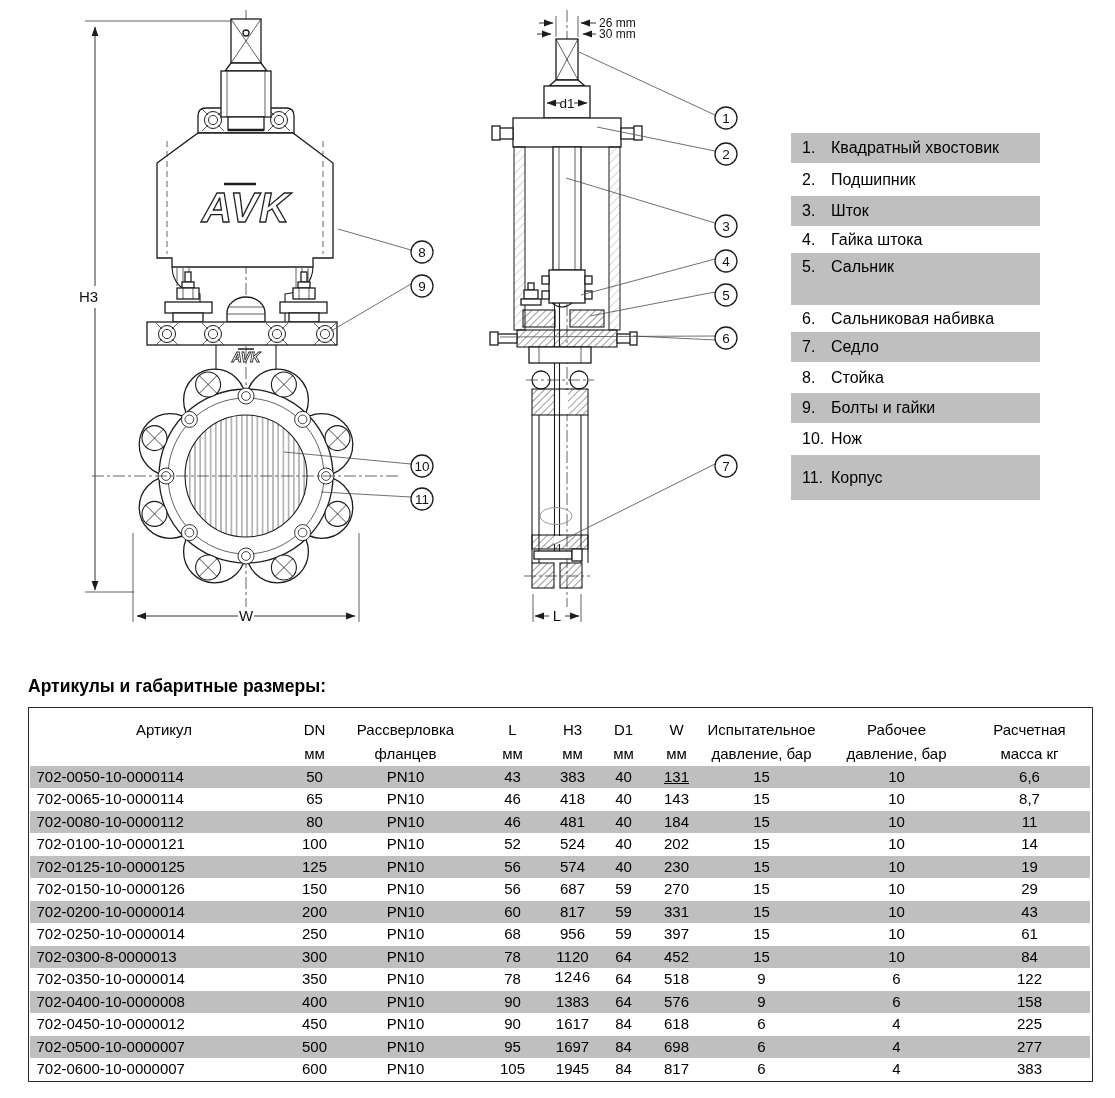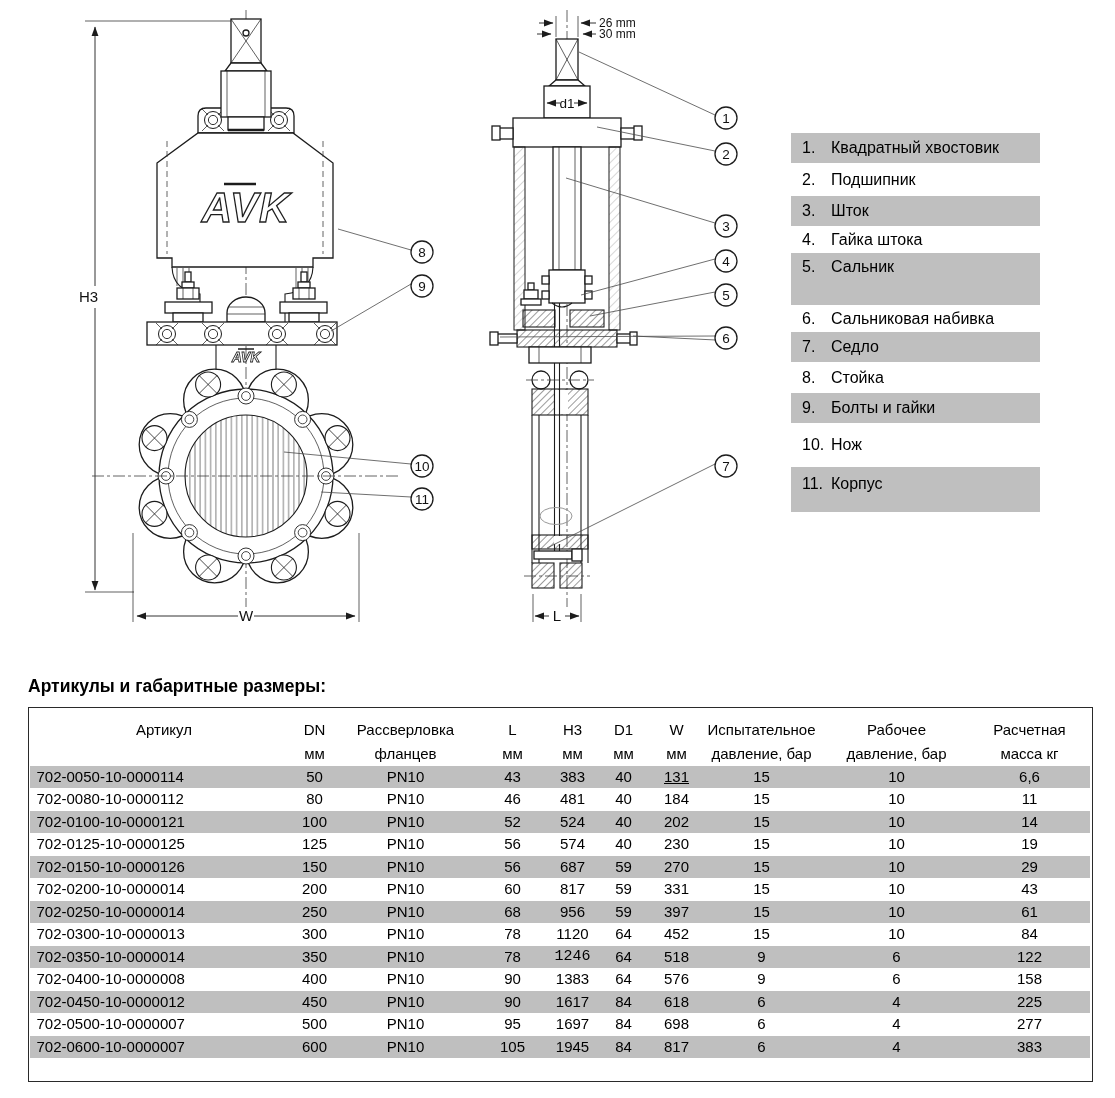--- a/index.html
+++ b/index.html
@@ -15,23 +15,23 @@
   .prow:nth-child(1){height:30px;}
   .prow:nth-child(2){height:33px;}
   .prow:nth-child(3){height:30px;}
   .prow:nth-child(4){height:27px;}
   .prow:nth-child(5){height:52px;align-items:flex-start;}
   .prow:nth-child(5) span{padding-top:5px;}
   .prow:nth-child(6){height:27px;}
   .prow:nth-child(7){height:30px;}
   .prow:nth-child(8){height:31px;}
   .prow:nth-child(9){height:30px;}
-  .prow:nth-child(10){height:44px;}
+  .prow:nth-child(10){height:32px;}
   .prow:nth-child(11){height:45px;align-items:flex-start;}
-  .prow:nth-child(11) span{padding-top:8px;}
+  .prow:nth-child(11) span{padding-top:14px;}
   .pnum{width:40px;padding-left:11px;box-sizing:border-box;flex:none;}
   .plabel{flex:1;}
 
   
   .tbl-title{position:absolute;left:28px;top:676px;font-size:17.5px;font-weight:bold;}
   .tbl-frame{position:absolute;left:28px;top:707px;width:1065px;height:375px;border:1.5px solid #2a2a2a;box-sizing:border-box;}
   table.dims{position:absolute;left:29.5px;top:708.5px;border-collapse:collapse;table-layout:fixed;font-size:15px;}
   table.dims th,table.dims td{padding:0;font-weight:normal;white-space:nowrap;overflow:hidden;}
   table.dims thead th{vertical-align:top;text-align:center;height:57px;}
   table.dims thead th:first-child{text-align:center;}
@@ -484,20 +484,32 @@
         <td style="width: 136px;">PN10</td>
         <td style="width: 78px;">43</td>
         <td style="width: 42px;">383</td>
         <td style="width: 60px;">40</td>
         <td style="width: 46px; text-decoration: underline;">131</td>
         <td style="width: 124px;">15</td>
         <td style="width: 146px;">10</td>
         <td style="width: 120px;">6,6</td>
       </tr>
       <tr>
+        <td style="width: 255px;">702-0065-10-0000114</td>
+        <td style="width: 46px;">65</td>
+        <td style="width: 136px;">PN10</td>
+        <td style="width: 78px;">46</td>
+        <td style="width: 42px;">418</td>
+        <td style="width: 60px;">40</td>
+        <td style="width: 46px;">143</td>
+        <td style="width: 124px;">15</td>
+        <td style="width: 146px;">10</td>
+        <td style="width: 120px;">8,7</td>
+      </tr>
+      <tr>
         <td style="width: 255px;">702-0080-10-0000112</td>
         <td style="width: 46px;">80</td>
         <td style="width: 136px;">PN10</td>
         <td style="width: 78px;">46</td>
         <td style="width: 42px;">481</td>
         <td style="width: 60px;">40</td>
         <td style="width: 46px;">184</td>
         <td style="width: 124px;">15</td>
         <td style="width: 146px;">10</td>
         <td style="width: 120px;">11</td>
@@ -556,21 +568,21 @@
         <td style="width: 136px;">PN10</td>
         <td style="width: 78px;">68</td>
         <td style="width: 42px;">956</td>
         <td style="width: 60px;">59</td>
         <td style="width: 46px;">397</td>
         <td style="width: 124px;">15</td>
         <td style="width: 146px;">10</td>
         <td style="width: 120px;">61</td>
       </tr>
       <tr>
-        <td style="width: 255px;">702-0300-10-0000013</td>
+        <td style="width: 255px;">702-0300-8-0000013</td>
         <td style="width: 46px;">300</td>
         <td style="width: 136px;">PN10</td>
         <td style="width: 78px;">78</td>
         <td style="width: 42px;">1120</td>
         <td style="width: 60px;">64</td>
         <td style="width: 46px;">452</td>
         <td style="width: 124px;">15</td>
         <td style="width: 146px;">10</td>
         <td style="width: 120px;">84</td>
       </tr>

